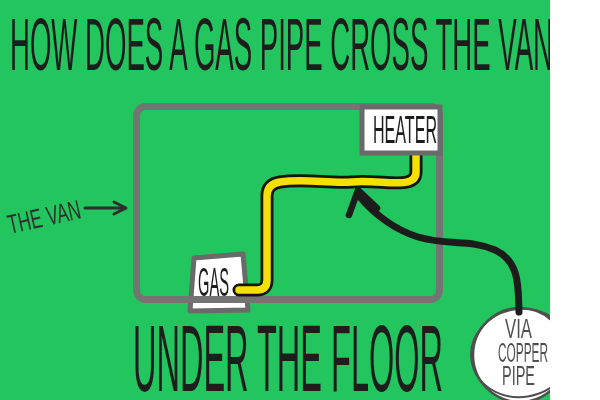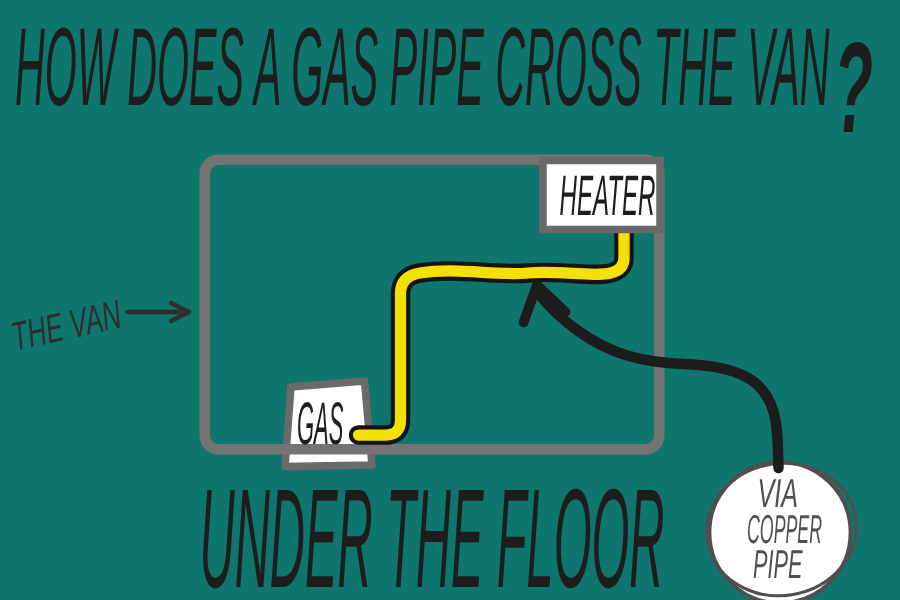--- a/index.html
+++ b/index.html
@@ -1,23 +1,22 @@
 <!DOCTYPE html>
 <html><head>
 <meta charset="utf-8">
 <style>
   html, body { margin: 0; padding: 0; background: #ffffff; }
   .canvas {
     position: relative;
-    width: 600px;
+    width: 550px;
     height: 400px;
-    background: #0f766e;
+    background: #22c55e;
     overflow: hidden;
     font-family: "Liberation Sans", sans-serif;
-    font-style: italic;
   }
   .canvas svg { position: absolute; left: 0; top: 0; }
   text {
     font-family: "Liberation Sans", sans-serif;
   }
 </style>
 </head>
 <body>
 
 <div class="canvas">

